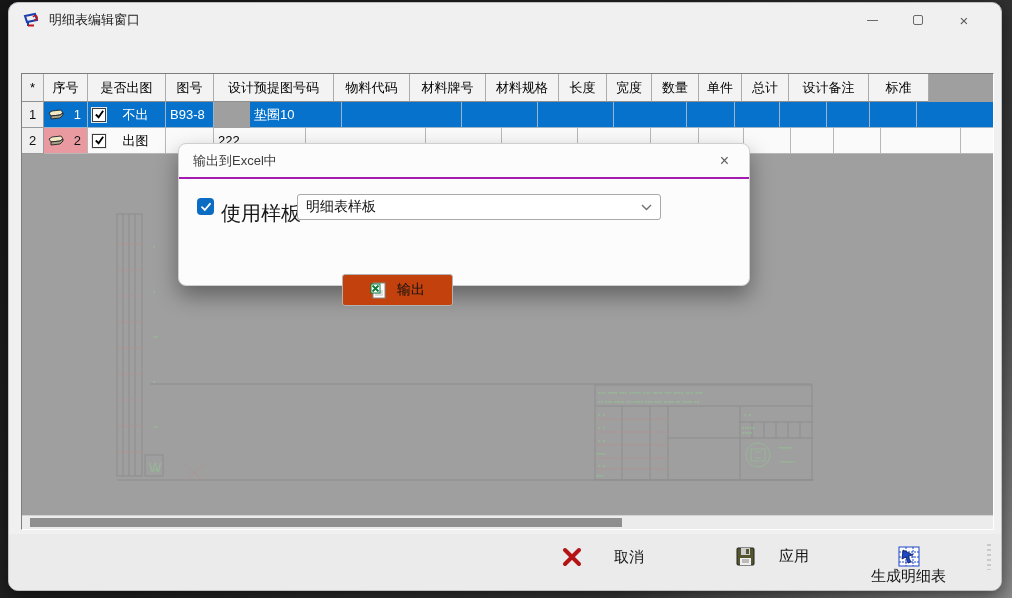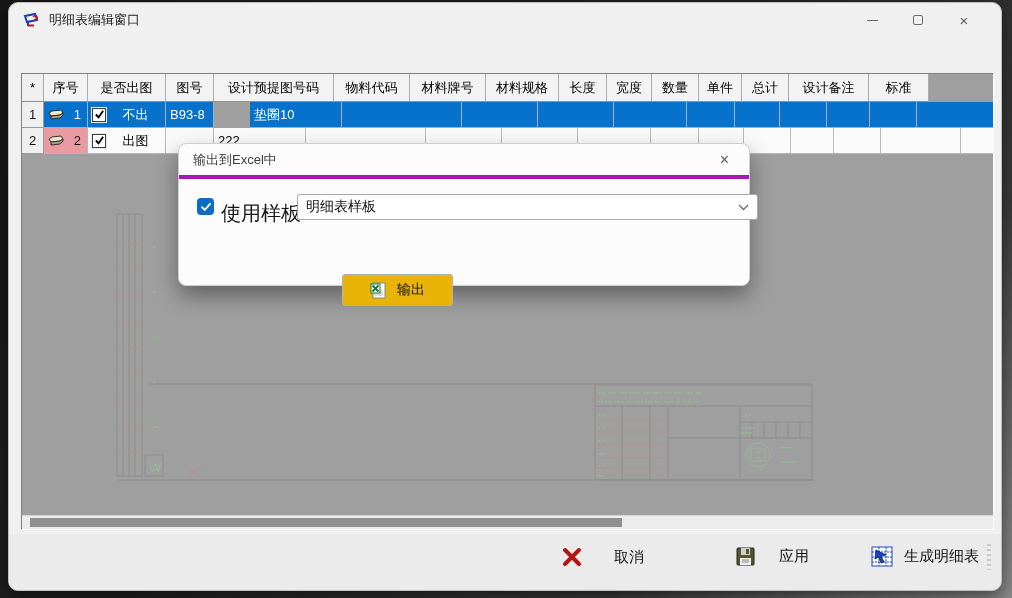--- a/index.html
+++ b/index.html
@@ -53,41 +53,41 @@
   .hscroll { position:absolute; left:0; right:0; bottom:0; height:14px; background:#ececec; border-top:1px solid #d3d3d3; }
   .hthumb { position:absolute; left:8px; top:2px; width:592px; height:9px; background:#8f8f8f; }
 
   
   .bottombar { position:absolute; left:0; right:0; bottom:0; height:56px; background:#ebebeb; }
   .action { position:absolute; display:flex; align-items:center; cursor:default; }
   .action-label { font-size:15px; color:#131313; }
   .act-ok { left:398px; top:10px; }    .act-ok .gap{ width:30px; }
   .act-cancel { left:553px; top:13px; } .act-cancel .gap{ width:32px; }
   .act-apply { left:727px; top:13px; }  .act-apply .gap{ width:24px; }
-  .act-gen { left:862px; top:12px; }    .act-gen .gap{ width:11px; }
+  .act-gen { left:862px; top:12px;flex-direction:column; }    .act-gen .gap{ width:11px; }
   .grip { position:absolute; right:10px; top:10px; width:4px; height:26px;
     background-image:repeating-linear-gradient(to bottom,#c9c9c9 0 2px,transparent 2px 5px); }
 
   
   .dialog { position:absolute; left:178px; top:143px; width:572px; height:143px;
     background:#fcfcfc; border-radius:8px; border:1px solid #cfcfcf;
     box-shadow:0 10px 22px rgba(0,0,0,.38); z-index:20; }
   .dlg-title { height:35px; display:flex; align-items:center; padding:9px 14px;
-    border-bottom:4px solid #a21caf; font-size:13px; color:#3d3d3d; }
+    border-bottom:2px solid #a21caf; font-size:13px; color:#3d3d3d; }
   .dlg-close { margin-left:auto; font-size:16px; color:#5c5c5c; padding:2px 6px; cursor:default; }
   .dlg-body { position:relative; height:107px; }
   .dlg-check { position:absolute; left:18px; top:19px; width:17px; height:17px; background:var(--accent);
     border-radius:4px; display:flex; align-items:center; justify-content:center; }
   .dlg-check svg { width:12px; height:12px; }
   .dlg-check-label { position:absolute; left:42px; top:21px; font-size:20px; color:#161616; }
-  .dlg-combo { position:absolute; left:118px; top:15px; width:461px; height:26px; background:#fff;
+  .dlg-combo { position:absolute; left:118px; top:15px; width:364px; height:26px; background:#fff;
     border:1px solid #a9a9a9; border-radius:3px; display:flex; align-items:center; padding:0 26px 0 8px; }
   .dlg-combo-value { font-size:14px; color:#111; overflow:hidden; white-space:nowrap; }
   .combo-chevron { position:absolute; right:8px; top:9px; }
-  .dlg-btn { position:absolute; top:95px; height:32px; background:#eab308; border:1px solid #b3b3b3;
+  .dlg-btn { position:absolute; top:95px; height:32px; background:#c2410c; border:1px solid #b3b3b3;
     border-radius:3px; display:flex; align-items:center; justify-content:center; font-size:14px; color:#111; cursor:default; }
   .btn-export { left:163px; width:111px; }
   .btn-exit { left:306px; width:106px; border:1px solid #1466b8; box-shadow:inset 0 0 0 1px #cfe3f5; }
   .dlg-btn .bicon { margin-right:10px; display:flex; }
 </style>
 </head>
 <body>
 
 <div class="window">
 

